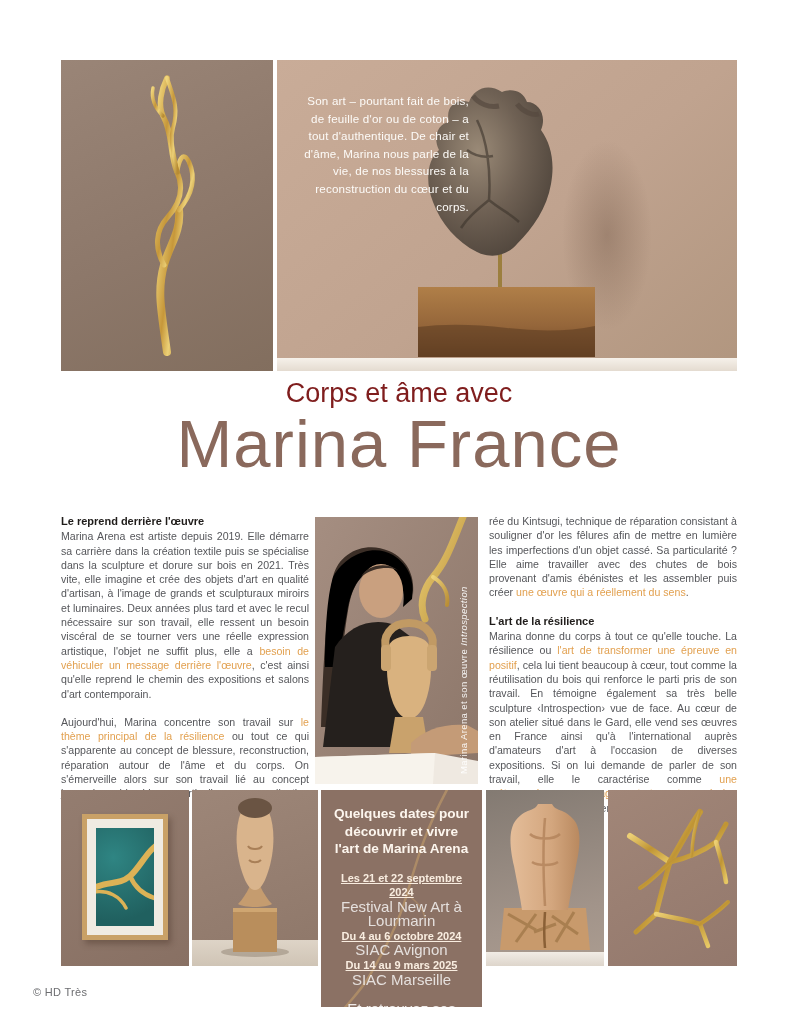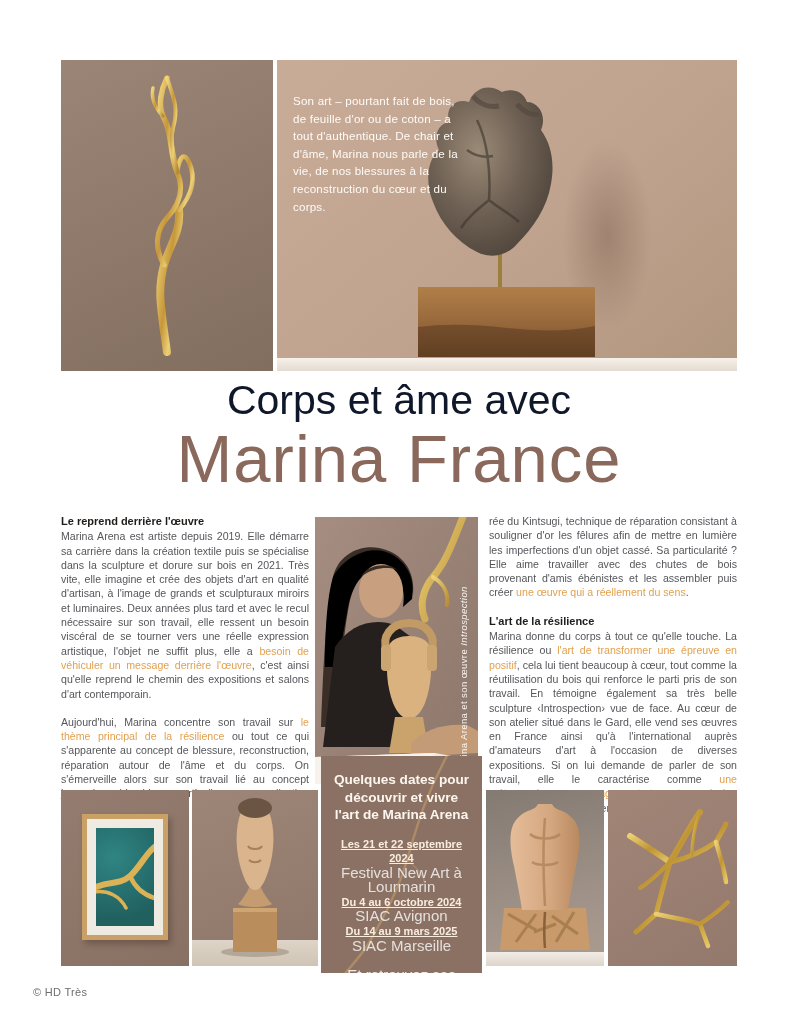--- a/index.html
+++ b/index.html
@@ -10,25 +10,25 @@
   .photo{position:absolute;overflow:hidden;}
   .hero-left{left:61px;top:60px;width:212px;height:311px;
              background:linear-gradient(155deg,#9a8577 0%,#8d786a 55%,#826e5e 100%);}
   .hero-right{left:277px;top:60px;width:460px;height:311px;
               background:linear-gradient(140deg,#c9ac98 0%,#c0a38f 55%,#b1967f 100%);}
   .hero-right .table-strip{position:absolute;left:0;bottom:0;width:100%;height:13px;
               background:linear-gradient(#f6f1ea,#e4dbd0);}
   .wall-shadow{position:absolute;left:285px;top:80px;width:90px;height:190px;border-radius:50%;
               background:radial-gradient(closest-side,rgba(90,65,50,.30),rgba(90,65,50,0));}
   .hero-overlay{position:absolute;left:16px;top:32px;width:176px;color:#fdfbf8;
-              font-size:11.6px;line-height:17.6px;text-align:left;letter-spacing:.2px;}
+              font-size:11.6px;line-height:17.6px;text-align:right;letter-spacing:.2px;}
 
   
   .title-wrap{position:absolute;left:61px;top:379px;width:676px;text-align:center;}
-  .title-kicker{font-size:41px;color:#0f172a;font-weight:400;letter-spacing:0;line-height:1.05;}
+  .title-kicker{font-size:27px;color:#7f1d1d;font-weight:400;letter-spacing:0;line-height:1.05;}
   .title-name{font-size:67px;color:#8a695c;font-weight:400;letter-spacing:1px;line-height:1.0;margin-top:3px;}
 
   
   .col{position:absolute;top:514px;width:248px;color:#55565a;font-size:10.6px;
        line-height:14.3px;text-align:justify;}
   .col-1{left:61px;}
   .col-3{left:489px;}
   .col h3{margin:0 0 1px 0;font-size:11px;color:#1f1c1a;font-weight:700;text-align:left;}
   .col p{margin:0 0 14px 0;}
   .hl{color:#e2a04f;}
@@ -49,21 +49,21 @@
          box-shadow:3px 4px 6px rgba(60,40,30,.35);}
   .mat{position:absolute;left:5px;top:5px;right:5px;bottom:5px;background:#f0ebe2;}
   .art{position:absolute;left:9px;top:9px;right:9px;bottom:9px;background:
        radial-gradient(circle at 30% 30%,#2f8583,#20605f 80%);overflow:hidden;}
 
   .b-img2{left:192px;top:790px;width:126px;height:176px;
           background:linear-gradient(160deg,#9d8678,#8e7769);}
   .b-img2 .table-strip{position:absolute;left:0;bottom:0;width:100%;height:26px;
           background:linear-gradient(#ded4c7,#cfc4b5);}
 
-  .datebox{position:absolute;left:321px;top:756px;width:161px;height:217px;
+  .datebox{position:absolute;left:321px;top:790px;width:161px;height:217px;
            background:#8b7164;color:#ffffff;overflow:hidden;}
   .datebox .inner{position:relative;padding:15px 10px 0 10px;text-align:center;}
   .datebox h2{margin:0 0 13px 0;font-size:13.6px;line-height:17.5px;font-weight:700;color:#fdf6ee;}
   .event-date{font-size:11px;font-weight:700;line-height:14.6px;color:#f9ede0;text-decoration:underline;}
   .event-venue{font-size:15px;font-weight:400;line-height:14.6px;color:rgba(255,255,255,.78);}
   .datebox .outro{margin-top:13px;font-size:15px;color:rgba(255,255,255,.85);}
   .crackline{position:absolute;left:0;top:0;}
 
   .b-img4{left:486px;top:790px;width:118px;height:176px;
           background:linear-gradient(165deg,#837a72,#a2948a 70%,#ab9c90);}

